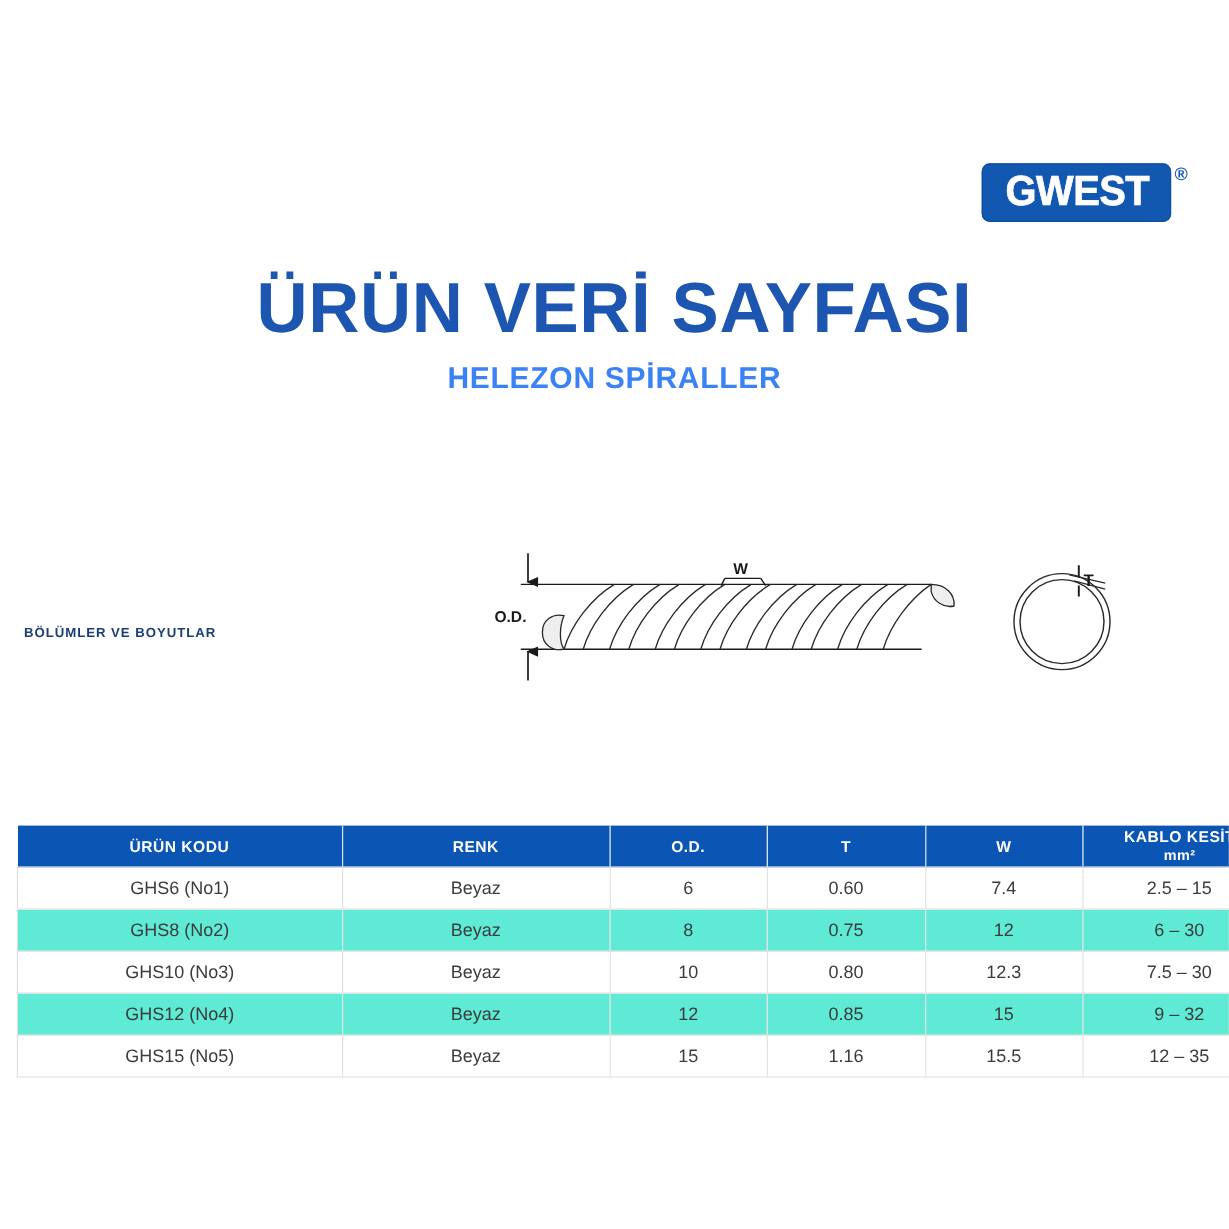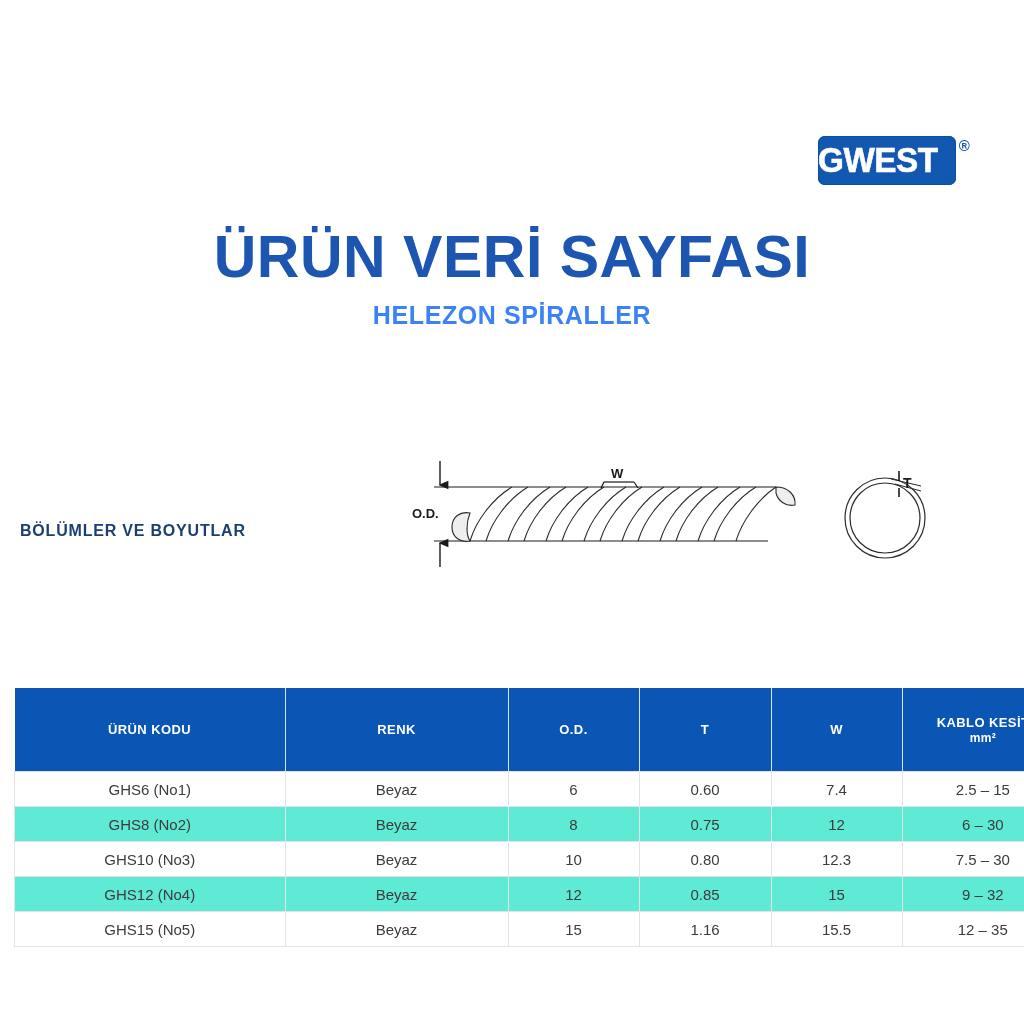--- a/index.html
+++ b/index.html
@@ -20,21 +20,21 @@
   .logo-wrap {
     position: absolute;
     top: 136px;
     left: 818px;
     display: flex;
     align-items: flex-start;
   }
   .logo-box {
     background: #1358b0;
     border-radius: 7px;
-    padding: 6px 12px 8px 0;
+    padding: 6px 12px 8px 20px;
     box-shadow: inset 0 0 0 1px #0d4ea0;
   }
   .logo-text {
     color: #ffffff;
     font-family: "Liberation Sans", sans-serif;
     font-weight: bold;
     font-size: 35px;
     letter-spacing: -0.5px;
     line-height: 1;
     -webkit-text-stroke: 0.6px #ffffff;
@@ -77,21 +77,21 @@
     margin: 14px 0 0 0;
     padding: 0;
   }
 
   
   .section-label {
     position: absolute;
     top: 522px;
     left: 20px;
     color: #1b3f73;
-    font-size: 16px;
+    font-size: 11px;
     font-weight: bold;
     letter-spacing: 0.8px;
   }
 
   
   .diagram-spiral {
     position: absolute;
     top: 455px;
     left: 408px;
   }
@@ -109,22 +109,22 @@
     width: 996px;
     border-collapse: collapse;
     table-layout: fixed;
   }
   .spec-table th {
     background: #0b55b5;
     color: #ffffff;
     font-size: 13px;
     font-weight: bold;
     letter-spacing: 0.4px;
-    height: 63px;
-    padding: 10px 4px;
+    height: 34px;
+    padding: 0 4px;
     text-align: center;
     vertical-align: middle;
     border-right: 1px solid #d8e4f2;
     border-left: 1px solid #d8e4f2;
   }
   .spec-table th:first-child { border-left: none; }
   .spec-table th:last-child  { border-right: none; }
   .spec-table th .hdr-sub {
     display: block;
     font-size: 12px;

